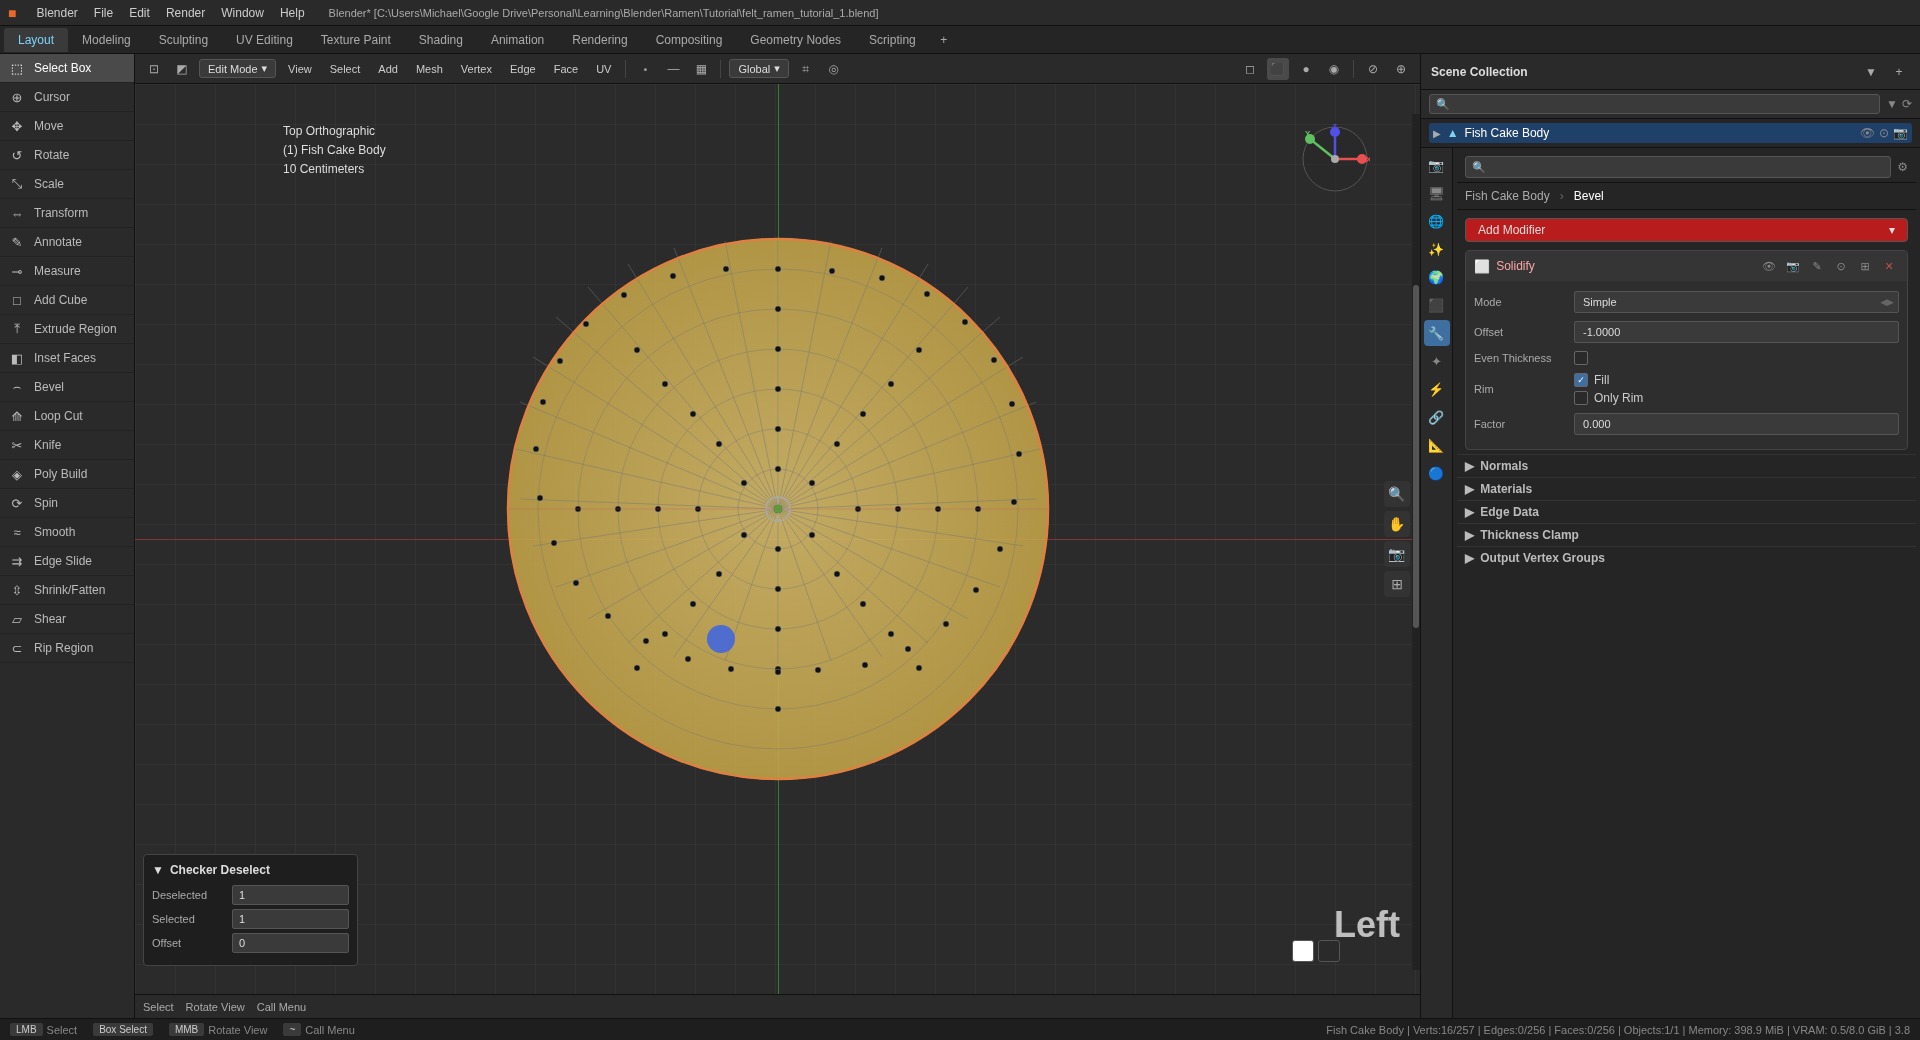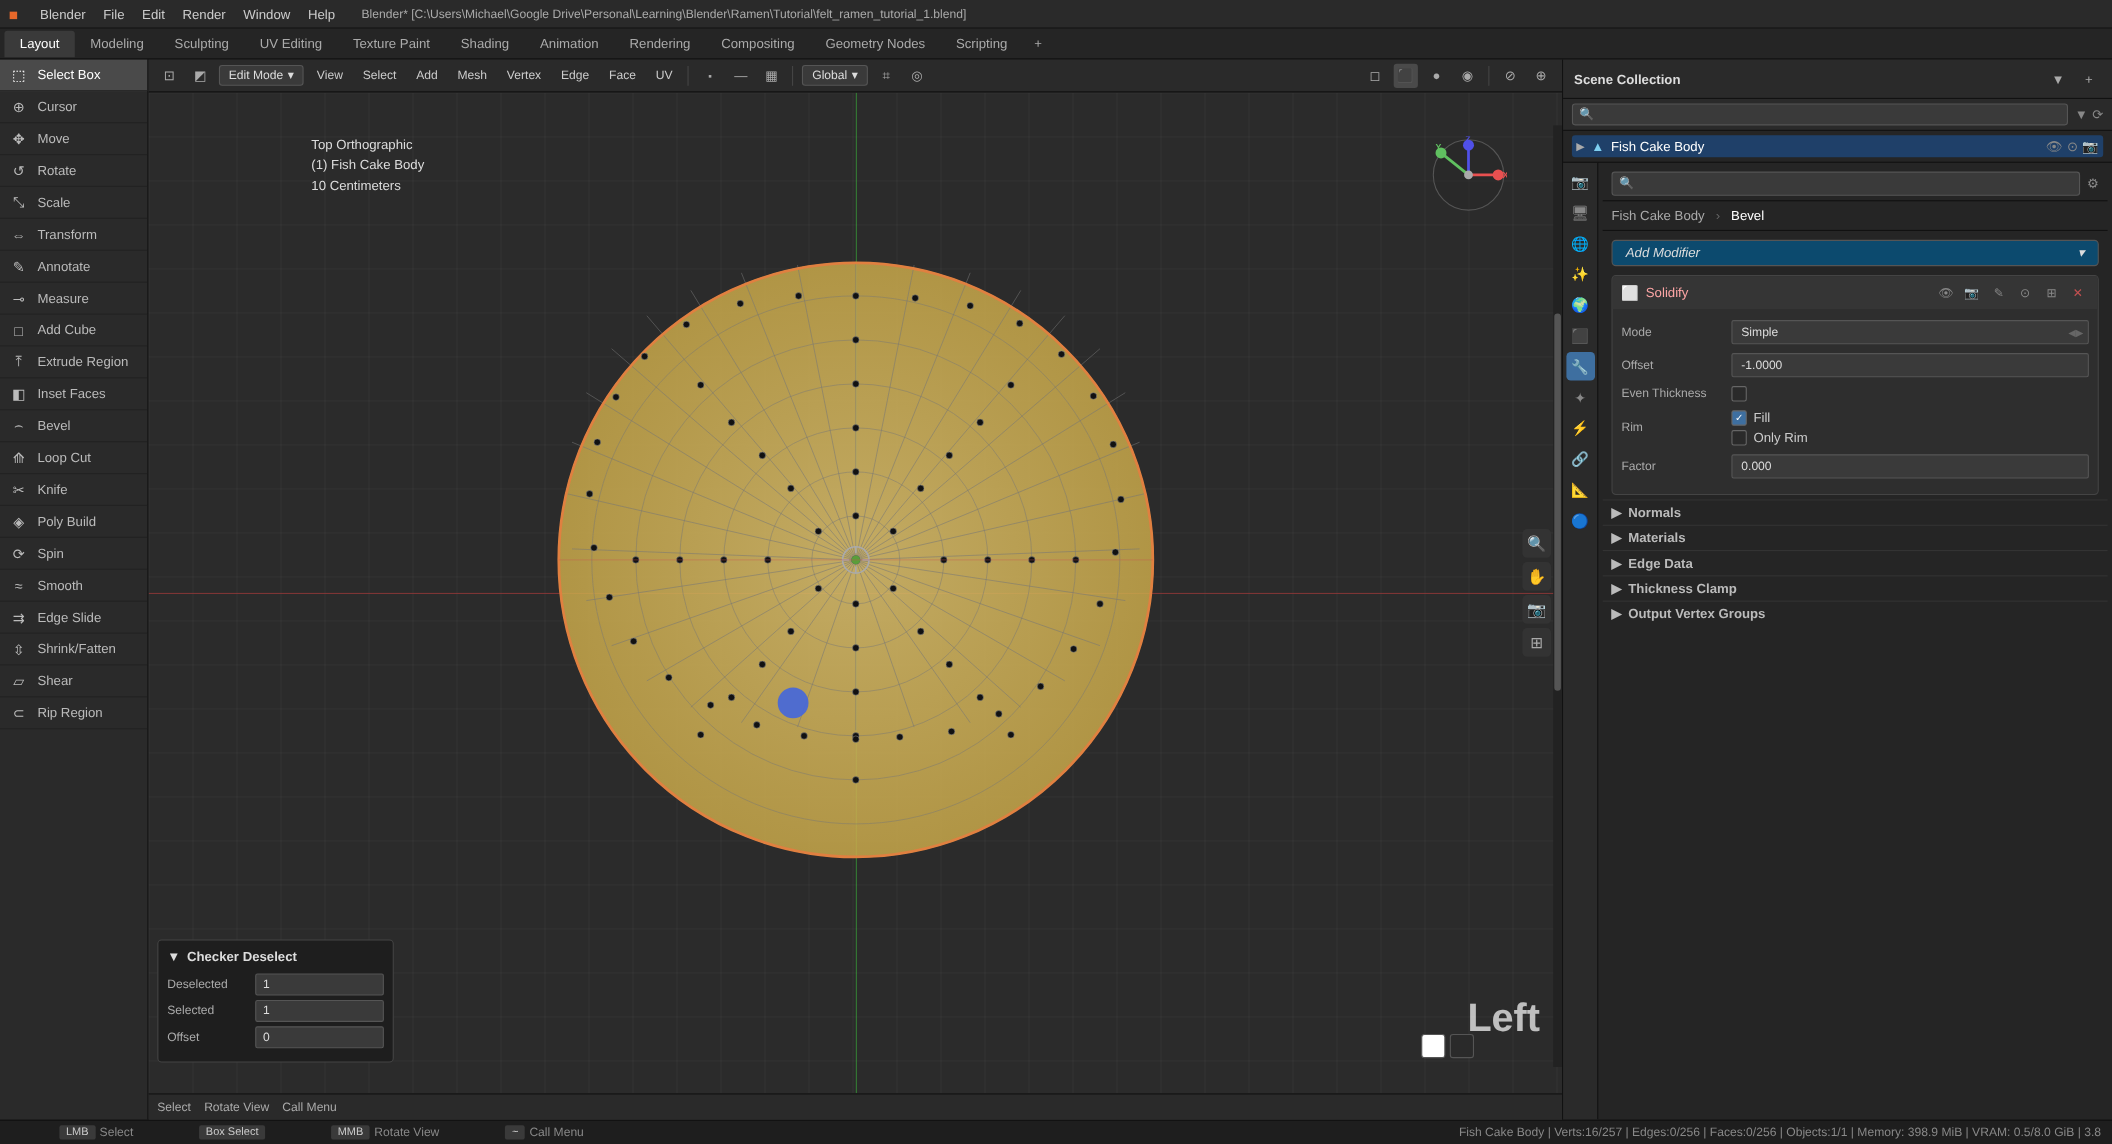--- a/index.html
+++ b/index.html
@@ -57,21 +57,21 @@
       padding: 2px 14px;
       color: #aaa;
       cursor: pointer;
       border-radius: 3px 3px 0 0;
       height: 24px;
       display: flex;
       align-items: center;
     }
     .workspace-tab.active {
       background: #3a3a3a;
-      color: #ffffff;
+      color: #7dd3fc;
     }
     .workspace-tab-add {
       width: 20px;
       height: 20px;
       display: flex;
       align-items: center;
       justify-content: center;
       color: #aaa;
       cursor: pointer;
       margin-left: 4px;
@@ -423,32 +423,31 @@
       border-bottom: 1px solid #111;
     }
     .modifier-header-bar .crumb {
       color: #aaa;
       font-size: 12px;
     }
     .modifier-header-bar .crumb.active { color: #fff; }
     .modifier-header-bar .crumb-sep { color: #666; margin: 0 2px; }
 
     .add-modifier-btn {
-      background: #0c4a6e;
+      background: #b91c1c;
       border: 1px solid #555;
       color: #ddd;
       padding: 4px 12px;
       border-radius: 4px;
       cursor: pointer;
       font-size: 12px;
       margin: 8px;
       display: flex;
       align-items: center;
       justify-content: space-between;
-      font-style: italic;
     }
 
     .modifier-card {
       background: #2e2e2e;
       border: 1px solid #444;
       border-radius: 4px;
       margin: 4px 8px;
       overflow: hidden;
     }
     .modifier-card-header {
@@ -563,21 +562,20 @@
       padding: 0 10px;
       font-size: 11px;
       color: #888;
       gap: 16px;
       flex-shrink: 0;
     }
     .status-item {
       display: flex;
       align-items: center;
       gap: 4px;
-      margin-left: 44px;
     }
     .status-btn {
       background: #3a3a3a;
       padding: 1px 6px;
       border-radius: 2px;
       font-size: 10px;
       color: #ccc;
     }
 
     

